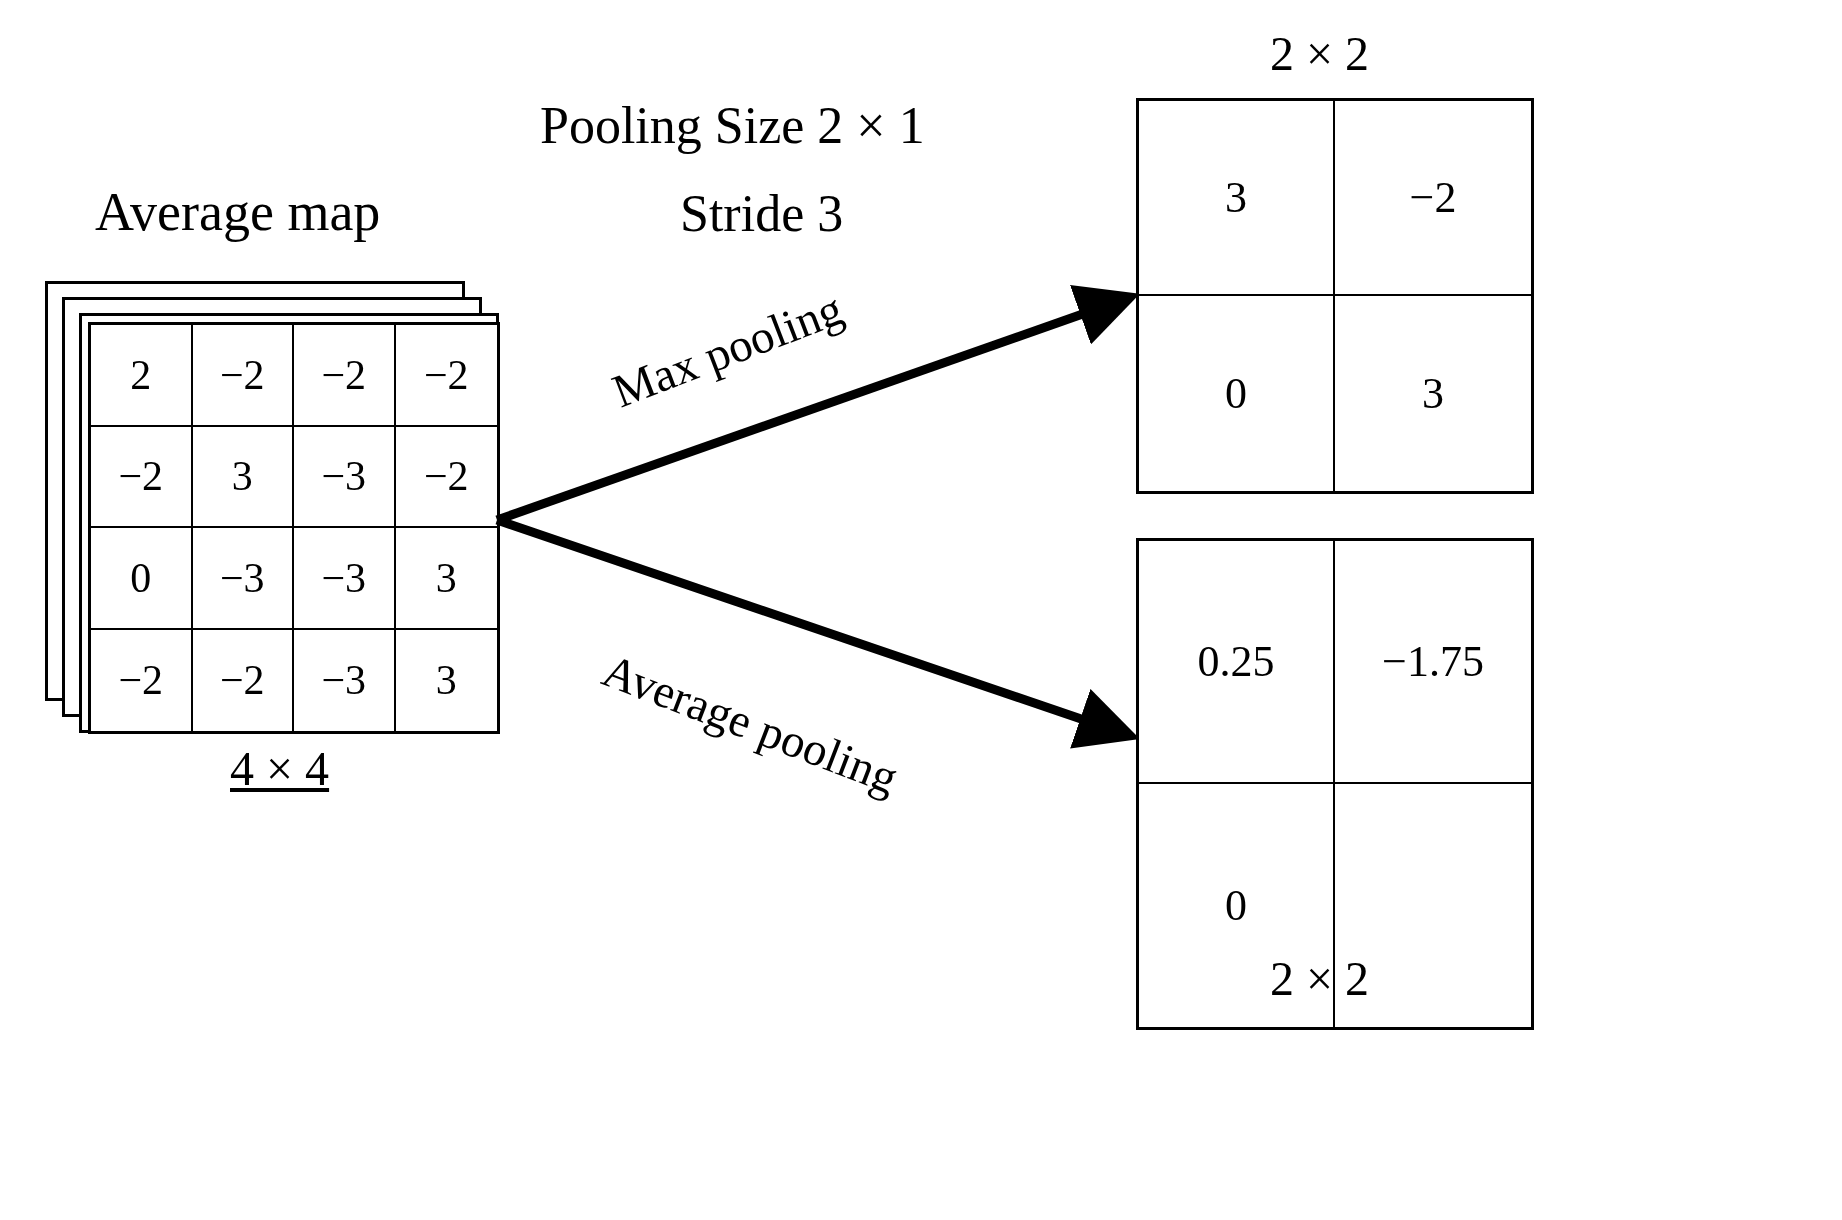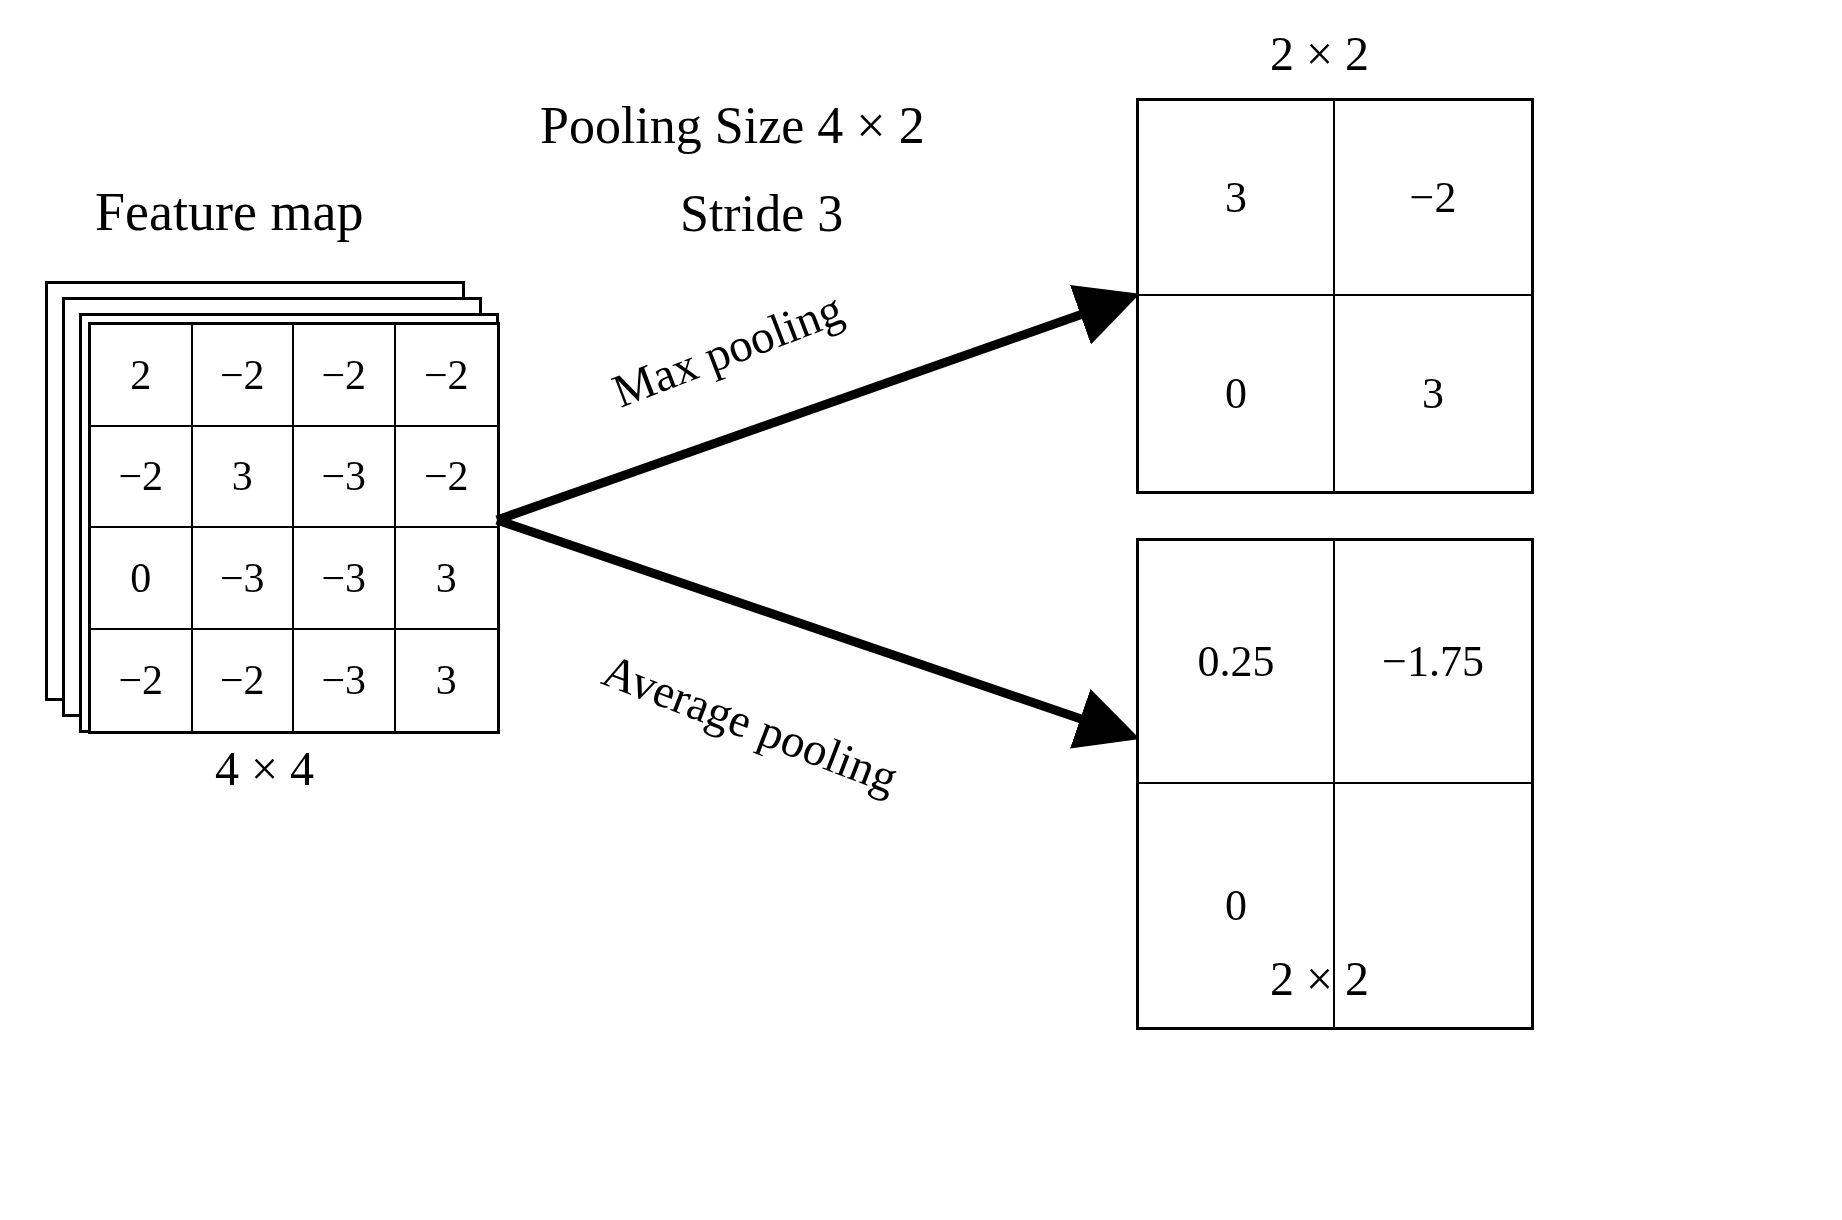--- a/index.html
+++ b/index.html
@@ -65,23 +65,24 @@
     align-items: center;
     justify-content: center;
     font-size: 42px;
     background: transparent;
   }
   #feature-map-grid .cell:nth-child(4n)       { border-right: none; }
   #feature-map-grid .cell:nth-child(n+13)     { border-bottom: none; }
 
   
   #feature-map-size {
-    left: 215px;
+    left: 230px;
     top: 745px;
     font-size: 48px;
+    text-decoration: underline;
   }
 
   
   #pooling-heading-line1 {
     left: 540px;
     top: 100px;
     font-size: 52px;
   }
   #pooling-heading-line2 {
     left: 680px;
@@ -159,21 +160,21 @@
     left: 1270px;
     top: 955px;
     font-size: 48px;
   }
 </style>
 </head>
 <body>
 
 <div id="stage">
 
-  <div class="txt" id="feature-map-label">Feature map</div>
+  <div class="txt" id="feature-map-label">Average map</div>
 
   <div class="stack-sheet" id="stack-sheet-3"></div>
   <div class="stack-sheet" id="stack-sheet-2"></div>
   <div class="stack-sheet" id="stack-sheet-1"></div>
 
   <div id="feature-map-grid">
     <div class="cell">2</div>
     <div class="cell">−2</div>
     <div class="cell">−2</div>
     <div class="cell">−2</div>
@@ -189,21 +190,21 @@
     <div class="cell">3</div>
 
     <div class="cell">−2</div>
     <div class="cell">−2</div>
     <div class="cell">−3</div>
     <div class="cell">3</div>
   </div>
 
   <div class="txt" id="feature-map-size">4 × 4</div>
 
-  <div class="txt" id="pooling-heading-line1">Pooling Size 4 × 2</div>
+  <div class="txt" id="pooling-heading-line1">Pooling Size 2 × 1</div>
   <div class="txt" id="pooling-heading-line2">Stride 3</div>
 
   <svg id="arrows-layer" viewBox="0 0 1842 1220">
     <defs>
       <marker id="arrowhead" markerWidth="7" markerHeight="7" refX="5.6" refY="3.5" orient="auto" markerUnits="strokeWidth">
         <polygon points="0,0 7,3.5 0,7" fill="#000"></polygon>
       </marker>
     </defs>
     <line x1="497" y1="520" x2="1128" y2="298" stroke="#000" stroke-width="9" marker-end="url(#arrowhead)"></line>
     <line x1="497" y1="520" x2="1128" y2="735" stroke="#000" stroke-width="9" marker-end="url(#arrowhead)"></line>

